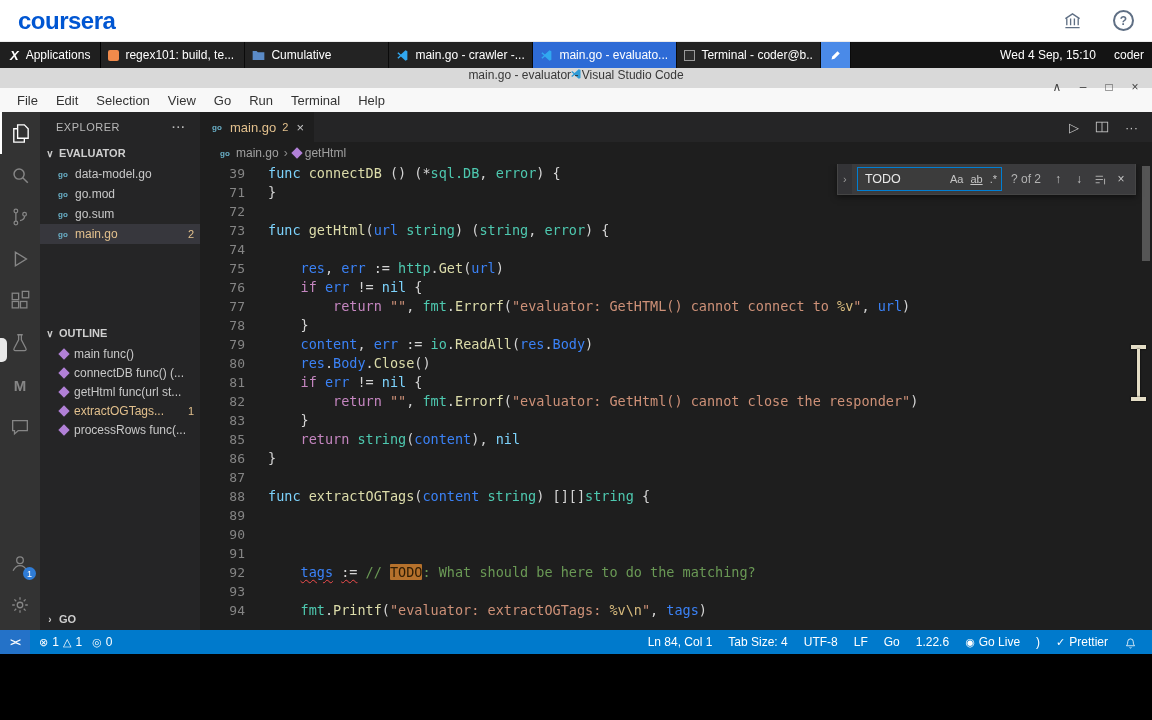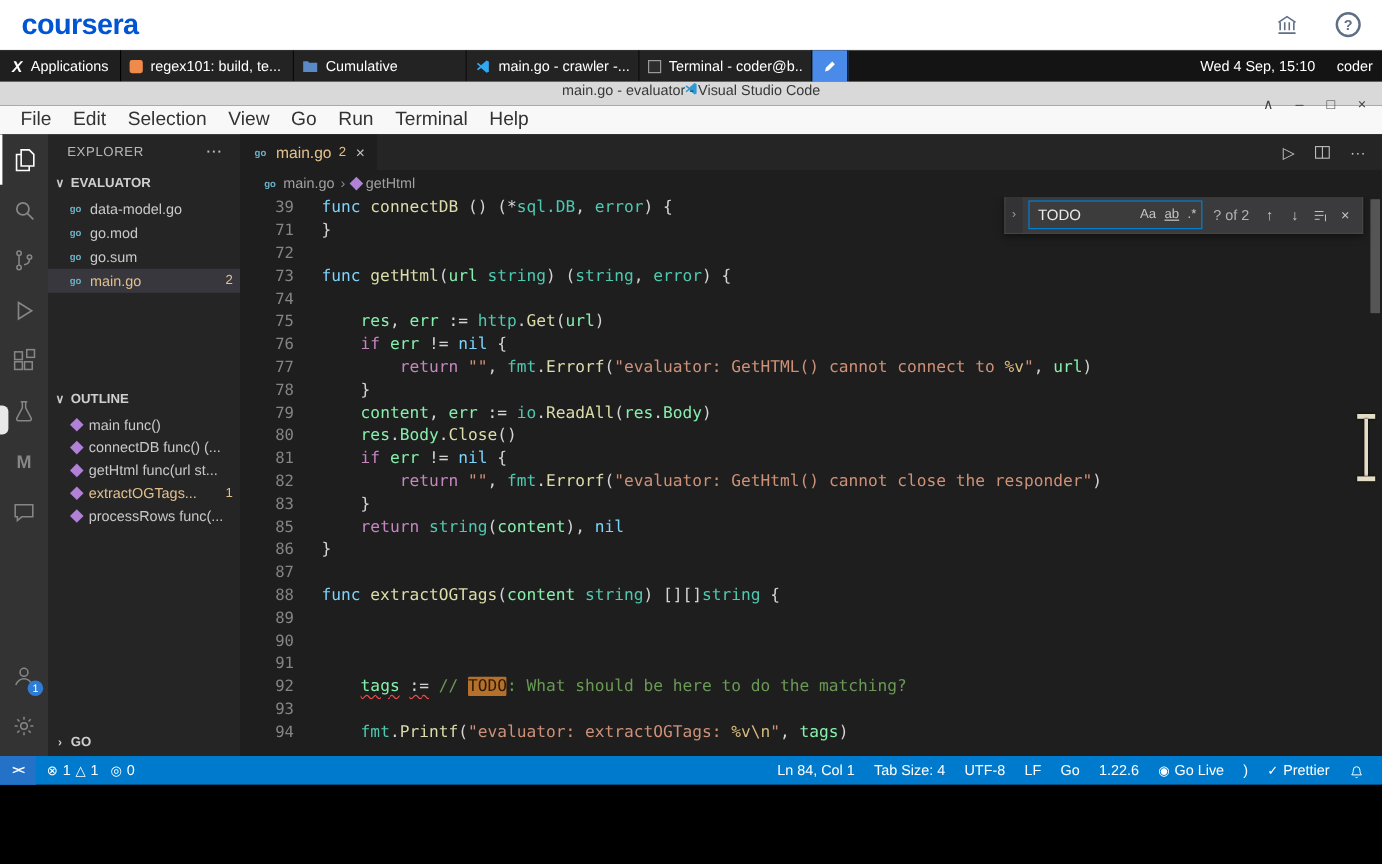--- a/index.html
+++ b/index.html
@@ -30,21 +30,21 @@
   .tb-user{white-space:nowrap;}
 
   
   .titlebar{height:20px;background:#d9d9d9;display:flex;align-items:center;font-size:12px;color:#383838;position:relative;padding:0 6px;flex-direction:column;}
   .tb-logo{display:flex;align-items:center;}
   .tb-title{position:absolute;left:0;right:0;text-align:center;pointer-events:none;}
   .wctrls{margin-left:auto;display:flex;align-items:center;gap:4px;z-index:2;}
   .wc{width:22px;text-align:center;color:#444;font-size:12px;cursor:default;}
 
   
-  .menubar{height:24px;background:#f8f8f8;display:flex;align-items:center;font-size:16px;color:#333;padding-left:8px;}
+  .menubar{height:24px;background:#f8f8f8;display:flex;align-items:center;font-size:13px;color:#333;padding-left:8px;}
   .menu-item{padding:0 9px;}
 
   
   .main{display:flex;height:518px;}
 
   .actbar{width:40px;background:#333333;display:flex;flex-direction:column;align-items:stretch;flex:none;}
   .act-top,.act-bottom{display:flex;flex-direction:column;}
   .act-bottom{margin-top:auto;padding-bottom:4px;}
   .act-item{height:42px;display:flex;align-items:center;justify-content:center;color:#868686;position:relative;box-sizing:border-box;}
   .act-item.active{color:#ffffff;box-shadow:inset 2px 0 0 #ffffff;}
@@ -83,21 +83,21 @@
   .bc-item{display:flex;align-items:center;gap:4px;}
   .bc-sep{color:#8a8a8a;}
 
   .code{flex:1;position:relative;overflow:hidden;font-family:"DejaVu Sans Mono",monospace;font-size:13.5px;}
   .line{display:flex;height:19px;line-height:19px;}
   .ln{width:45px;flex:none;text-align:right;color:#858585;font-size:13px;}
   .ln.cur{color:#c6c6c6;}
   .lc{padding-left:23px;white-space:pre;}
   .tok{white-space:pre;}
   .kw{color:#7dd3fc}.ctl{color:#c586c0}.fn{color:#dcdcaa}.typ{color:#4ec9b0}
-  .var{color:#86efac}.str{color:#ce9178}.esc{color:#d7ba7d}.cmt{color:#6a9955}.pln{color:#d4d4d4}
+  .var{color:#3b82f6}.str{color:#ce9178}.esc{color:#d7ba7d}.cmt{color:#6a9955}.pln{color:#d4d4d4}
   .todo{background:#b5712c;color:#2e1c04;border-radius:1px;}
   .sq{text-decoration:underline;text-decoration-style:wavy;text-decoration-color:#f14c4c;text-decoration-thickness:1px;text-underline-offset:2px;}
   .line.current{background:rgba(255,255,255,0.035);box-shadow:inset 0 1px 0 #2d2d2d,inset 0 -1px 0 #2d2d2d;}
   .caret{display:inline-block;width:2px;height:16px;background:#aeafad;vertical-align:text-bottom;}
 
   .findw{position:absolute;top:0;right:16px;height:30px;background:#3b3b3d;border:1px solid #454545;border-top:none;
     display:flex;align-items:center;gap:5px;padding-right:6px;box-shadow:0 2px 6px rgba(0,0,0,0.5);font-family:"Liberation Sans",sans-serif;}
   .find-grip{width:14px;height:100%;display:flex;align-items:center;justify-content:center;color:#9a9a9a;font-size:11px;background:#333336;}
   .find-input{display:flex;align-items:center;background:#3c3c3c;border:1px solid #007fd4;height:22px;padding:0 4px 0 7px;gap:7px;}
   .find-text{color:#eaeaea;font-size:12.5px;min-width:78px;}
@@ -162,20 +162,28 @@
           </span>
           <span class="tb-label">Cumulative</span>
         </div>
         <div class="tb-win">
           <span class="tb-ico">
             <svg viewBox="0 0 24 24" width="13" height="13">
               <path fill="#31a8f0" d="M17.5 2.5 21 4v16l-3.5 1.5L9 14l-4.6 3.8L2.5 16 7.3 12 2.5 8l1.9-1.8L9 10l8.5-7.5z"></path>
             </svg>
           </span>
           <span class="tb-label">main.go - crawler -...</span>
+        </div>
+        <div class="tb-win active">
+          <span class="tb-ico">
+            <svg viewBox="0 0 24 24" width="13" height="13">
+              <path fill="#31a8f0" d="M17.5 2.5 21 4v16l-3.5 1.5L9 14l-4.6 3.8L2.5 16 7.3 12 2.5 8l1.9-1.8L9 10l8.5-7.5z"></path>
+            </svg>
+          </span>
+          <span class="tb-label">main.go - evaluato...</span>
         </div>
         <div class="tb-win">
           <span class="tb-ico">
             <span class="tic"></span>
           </span>
           <span class="tb-label">Terminal - coder@b...</span>
         </div>
         <div class="tb-win active compact">
           <span class="tb-ico">
             <svg viewBox="0 0 16 16" width="12" height="12">

